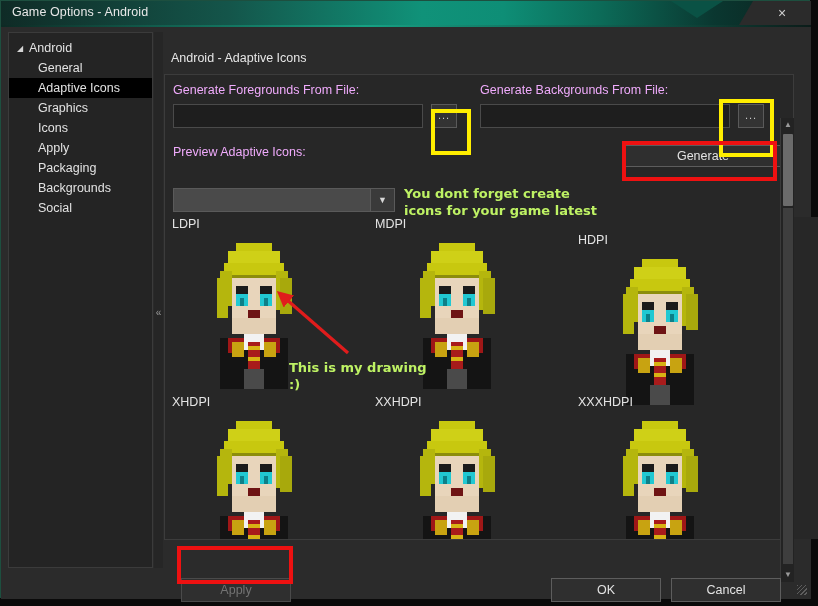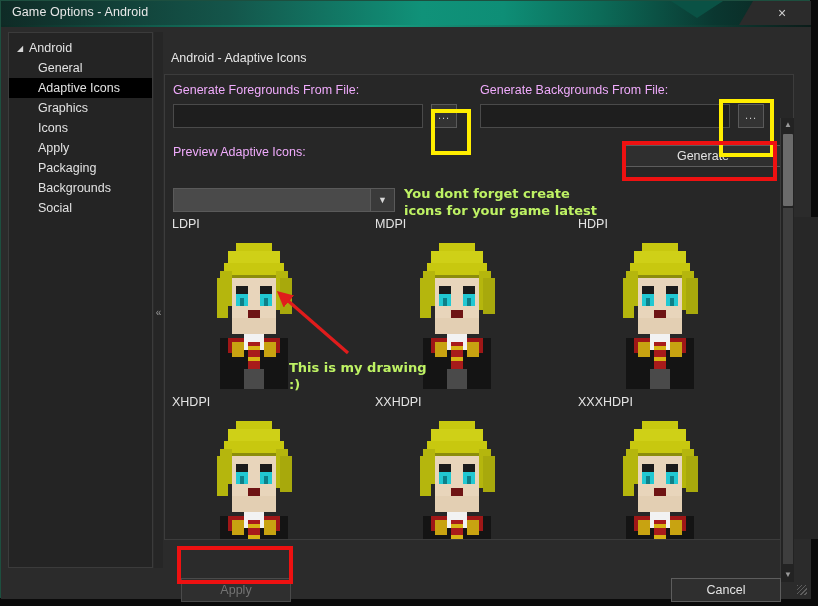--- a/index.html
+++ b/index.html
@@ -376,21 +376,21 @@
                 <rect x="15" y="26" width="3" height="4" fill="#c8a311"></rect>
                 <rect x="10" y="24" width="5" height="4" fill="#f2f2f2"></rect>
                 <rect x="11" y="26" width="3" height="8" fill="#a81b1b"></rect>
                 <rect x="11" y="27" width="3" height="1" fill="#d8b314"></rect>
                 <rect x="11" y="30" width="3" height="1" fill="#d8b314"></rect>
                 <rect x="10" y="33" width="5" height="5" fill="#4a4a4a"></rect>
               </g>
             </svg>
           </div>
 
-          <div class="dpi-cell" style="left:406px;top:0px;width:200px;height:180px;">
+          <div class="dpi-cell" style="left:406px;top:16px;width:200px;height:180px;">
             <div class="dpi-label">HDPI</div>
             <svg class="icon-art" viewBox="0 0 26 38">
               <g shape-rendering="crispEdges">
                 <rect x="8" y="1" width="9" height="2" fill="#c8c80f"></rect>
                 <rect x="6" y="3" width="13" height="3" fill="#cfd017"></rect>
                 <rect x="5" y="6" width="15" height="4" fill="#c8c80f"></rect>
                 <rect x="4" y="8" width="3" height="9" fill="#b5b60d"></rect>
                 <rect x="18" y="8" width="3" height="10" fill="#b5b60d"></rect>
                 <rect x="7" y="9" width="11" height="2" fill="#8c8d0b"></rect>
                 <rect x="7" y="10" width="11" height="10" fill="#e8d5bb"></rect>
@@ -529,20 +529,21 @@
           <div class="scroll-arrow" id="scroll-up">▲</div>
           <div id="scroll-thumb"></div>
           <div id="scroll-track-lower"></div>
           <div class="scroll-arrow" id="scroll-down">▼</div>
         </div>
 
       </div>
     </div>
 
     <div class="footer-button" id="apply-button">Apply</div>
+    <div class="footer-button" id="ok-button">OK</div>
     <div class="footer-button" id="cancel-button">Cancel</div>
 
     <div id="corner-grip"></div>
   </div>
 
   <div class="anno-rect-yellow" style="left:430px;top:108px;width:40px;height:46px;"></div>
   <div class="anno-rect-yellow" style="left:718px;top:98px;width:55px;height:58px;"></div>
   <div class="anno-rect-red" style="left:621px;top:140px;width:155px;height:40px;"></div>
   <div class="anno-rect-red" style="left:176px;top:545px;width:116px;height:38px;"></div>
 

